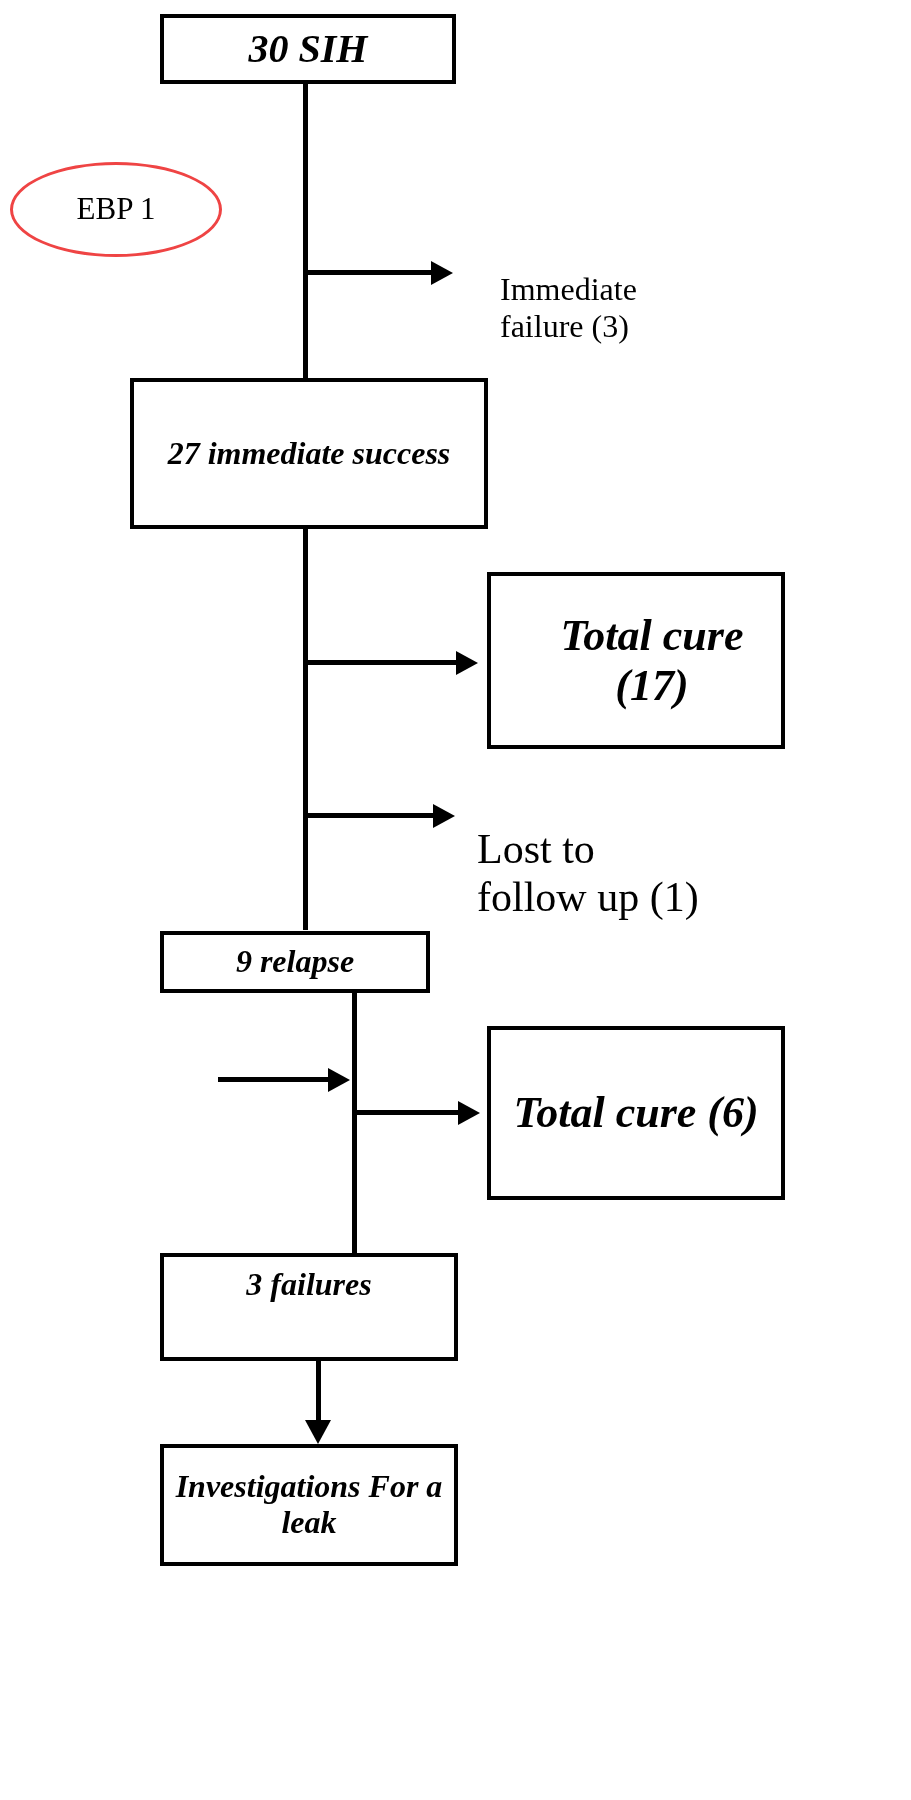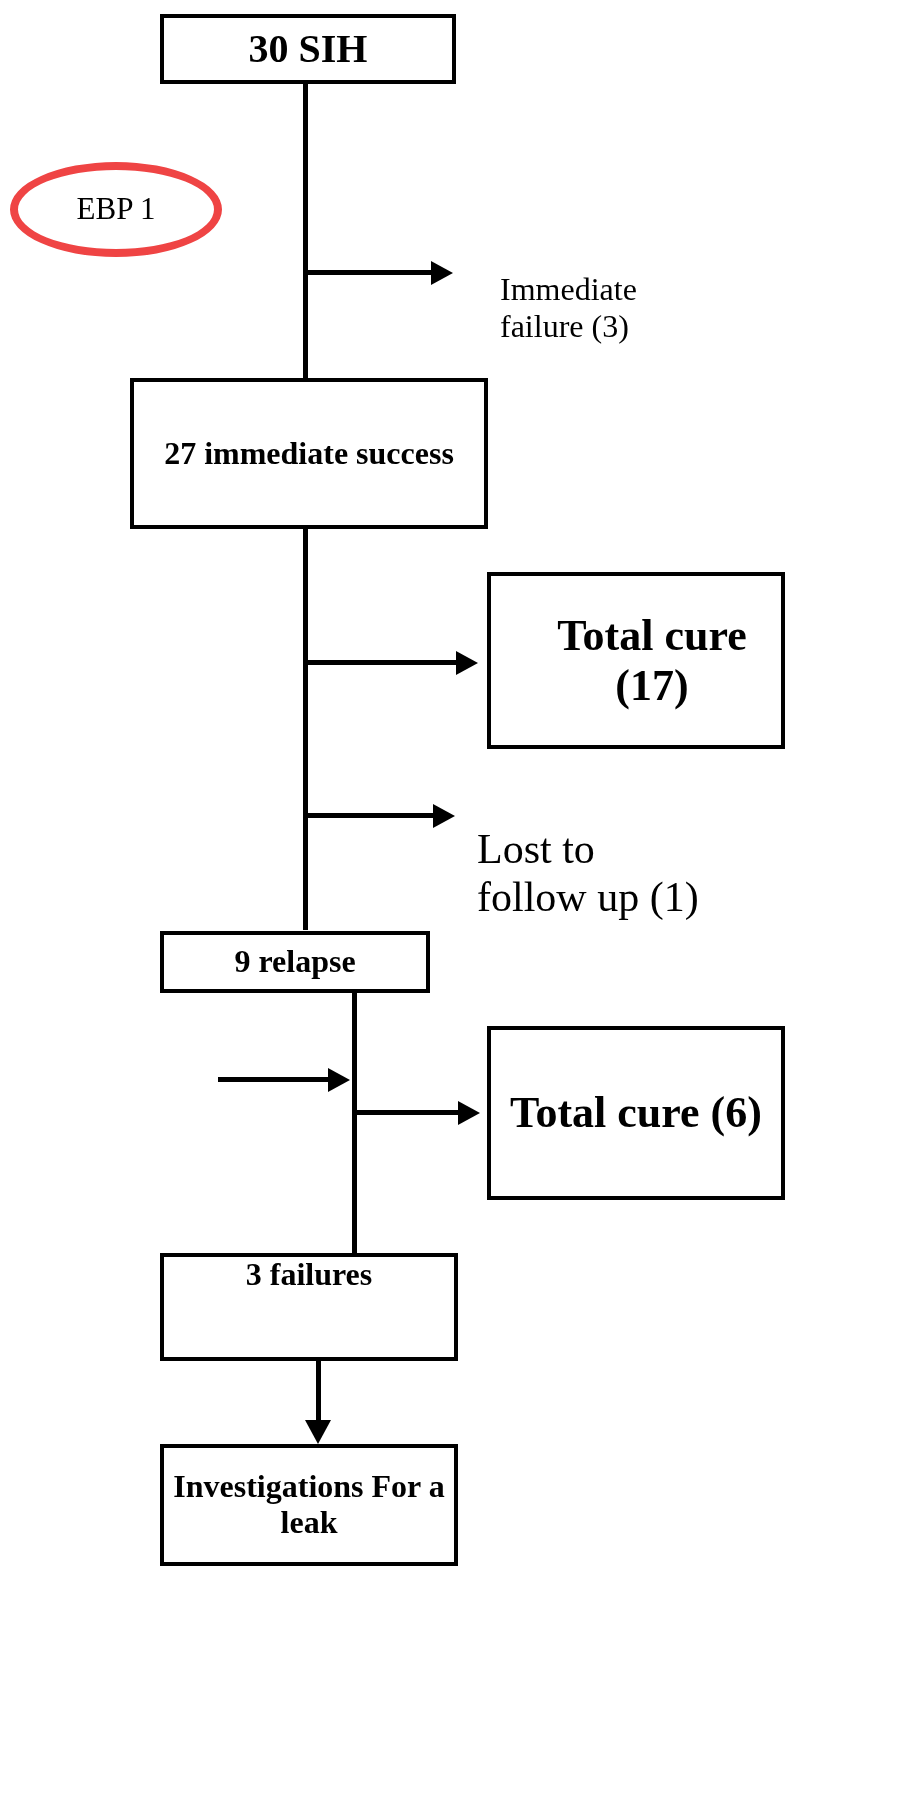--- a/index.html
+++ b/index.html
@@ -25,23 +25,24 @@
     display: flex;
     align-items: center;
     justify-content: center;
     text-align: center;
     background: #ffffff;
     color: #000000;
     line-height: 1.12;
   }
   .box {
     border: 4px solid #000000;
+    font-style: italic;
   }
   .ellipse {
-    border: 8px solid #ef4444;
+    border: 3px solid #ef4444;
     border-radius: 50%;
   }
   .bold {
     font-weight: bold;
   }
   .plain {
     font-weight: normal;
   }
   .label {
     position: absolute;
@@ -73,20 +74,21 @@
   .arrow-down {
     position: absolute;
     width: 0;
     height: 0;
     border-left: 13px solid transparent;
     border-right: 13px solid transparent;
     border-top: 24px solid #000000;
   }
   .node-top-align {
     align-items: flex-start;
+    padding-top: 10px;
   }
 </style>
 </head>
 <body>
 
 <div id="canvas">
 
   <div class="vline" style="left:303px; top:82px; height:296px;"></div>
 
   <div class="hline" style="left:303px; top:270px; width:130px;"></div>

